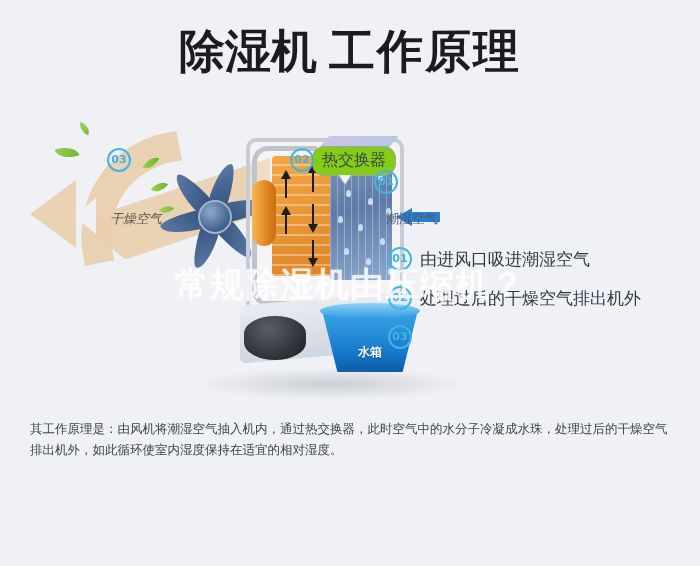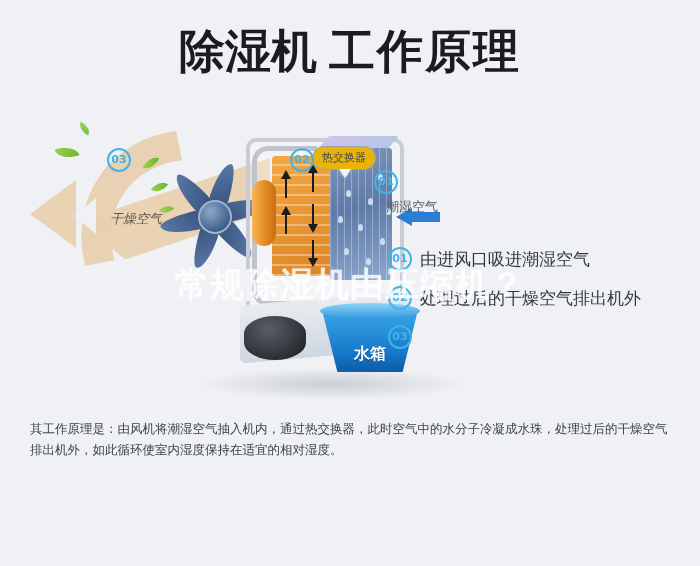--- a/index.html
+++ b/index.html
@@ -325,39 +325,39 @@
   }
   .tank-rim {
     position:absolute; left:-2px; top:-7px;
     width: 100px; height: 16px;
     background: linear-gradient(180deg,#8fd3f5,#2f9ae0);
     border-radius: 50%;
   }
   .tank-label {
     position:absolute; left:0; top:34px;
     width: 96px; text-align:center;
-    color:#ffffff; font-size: 16px; font-weight:bold;
+    color:#ffffff; font-size: 12px; font-weight:bold;
     text-shadow: 0 1px 1px rgba(0,0,0,.35);
   }
   .machine-shadow {
     position:absolute; left: 196px; top: 258px;
     width: 270px; height: 32px;
     background: radial-gradient(ellipse at 50% 50%, rgba(130,140,155,.35) 0%, rgba(130,140,155,0) 70%);
     border-radius: 50%;
   }
 
   
   .bubble {
     position: absolute;
     left: 312px; top: 36px;
     padding: 3px 9px 4px 9px;
-    background: #eab308;
+    background: #84cc16;
     border: 1px solid #9aa3ae;
     border-radius: 12px;
-    font-size: 11px;
+    font-size: 16px;
     color: #3c4552;
     white-space: nowrap;
   }
   .bubble:after {
     content: "";
     position: absolute;
     left: 26px; bottom: -9px;
     width: 0; height: 0;
     border-left: 6px solid transparent;
     border-right: 6px solid transparent;
@@ -391,21 +391,21 @@
   .badge-02-illus { left: 290px; top: 38px; }
   .badge-01-illus { left: 374px; top: 60px; }
 
   .illus-label {
     position: absolute;
     font-size: 13px;
     color: #3f4a58;
     white-space: nowrap;
   }
   .label-dry   { left: 110px; top: 100px; color:#5c5648;font-style:italic; }
-  .label-humid { left: 386px; top: 88px; color:#4b5a68; }
+  .label-humid { left: 386px; top: 100px; color:#4b5a68; }
 
   
   #step-list {
     position: absolute;
     left: 388px;
     top: 248px;
     width: 300px;
   }
   .step-row {
     display: flex;

